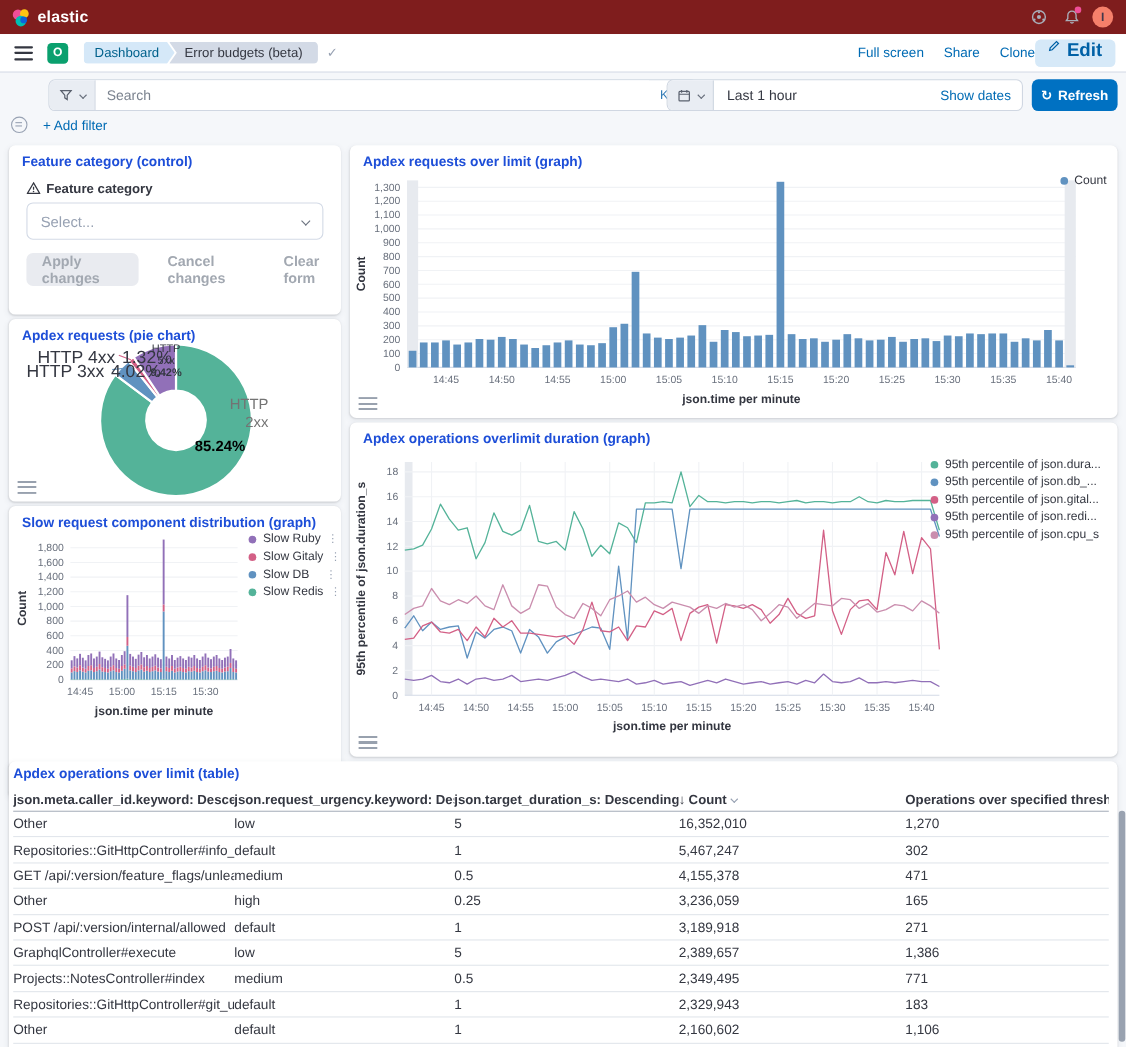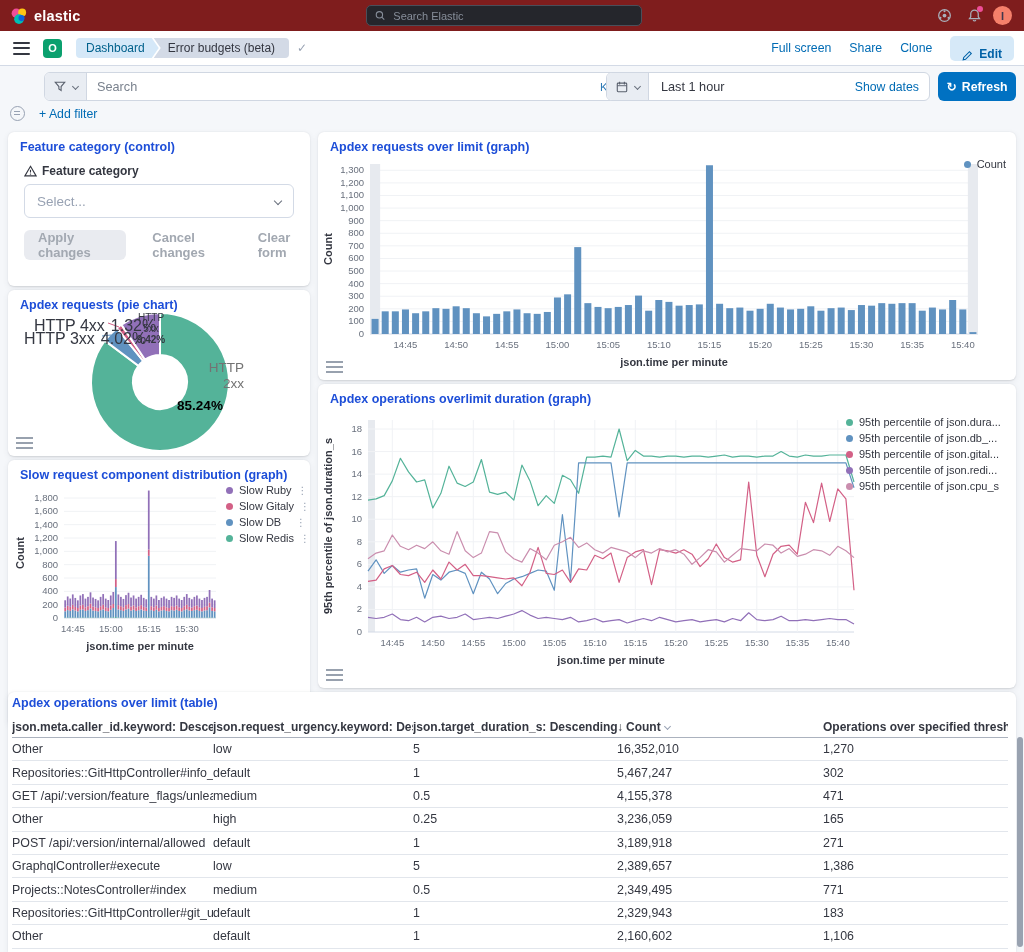--- a/index.html
+++ b/index.html
@@ -26,24 +26,24 @@
   #burger div{height:2px;background:#343741;border-radius:1px;}
   #space-badge{width:19px;height:19px;border-radius:4px;background:#0AA06E;color:#fff;font-size:11px;font-weight:700;
     display:flex;align-items:center;justify-content:center;margin-left:13px;cursor:pointer;}
   #breadcrumbs{display:flex;align-items:center;margin-left:14px;}
   .crumb{height:20px;display:flex;align-items:center;font-size:12px;padding:0 14px 0 10px;cursor:pointer;}
   .crumb.first{background:#D5E8F8;color:#00618C;border-radius:4px 0 0 4px;
     clip-path:polygon(0 0,calc(100% - 7px) 0,100% 50%,calc(100% - 7px) 100%,0 100%);}
   .crumb.last{background:#D3DAE6;color:#343741;border-radius:0 4px 4px 0;margin-left:-5px;
     clip-path:polygon(0 0,100% 0,100% 100%,0 100%,7px 50%);padding-left:14px;}
   #crumb-check{color:#98A2B3;font-size:12px;margin-left:8px;}
-  #nav-right{margin-left:auto;display:flex;align-items:center;gap:18px;margin-right:10px;}
+  #nav-right{margin-left:auto;display:flex;align-items:center;margin-right:10px;}
   .nav-link{color:#006BB4;font-size:12.3px;cursor:pointer;white-space:nowrap;}
-  #edit-btn{height:25px;background:#D6E9F8;border-radius:5px;color:#0061A6;font-size:12px;font-weight:600;
-    display:flex;align-items:flex-end;gap:6px;padding:0 12px;cursor:pointer;}
+  #edit-btn{height:25px;background:#D6E9F8;border-radius:5px;color:#0061A6;font-size:17px;font-weight:600;
+    display:flex;align-items:flex-start;gap:6px;padding:0 12px;cursor:pointer;}
 
   
   #query-group{position:absolute;left:8px;top:72px;width:590px;height:29px;background:#fff;border:1px solid #D0D7E2;
     border-radius:6px;display:flex;align-items:stretch;overflow:hidden;margin-left:36px;}
   #saved-query-btn{width:42px;background:#E9EDF3;border-right:1px solid #D0D7E2;display:flex;align-items:center;
     justify-content:center;gap:3px;cursor:pointer;color:#5A616E;}
   #query-input{flex:1;border:none;outline:none;font-size:12.7px;padding:0 10px;color:#343741;font-family:inherit;}
   #query-input::placeholder{color:#7A828E;}
   #kql-btn{display:flex;align-items:center;padding:0 10px;font-size:11.5px;color:#2E79B5;cursor:pointer;}
   #date-group{position:absolute;left:606px;top:72px;width:324px;height:29px;background:#fff;border:1px solid #D0D7E2;
@@ -112,27 +112,20 @@
 <body>
 
 <div id="header">
   <svg width="18" height="18" viewBox="0 0 20 20" style="margin-left:10px">
     <circle cx="7" cy="7" r="5.2" fill="#F04E98"></circle>
     <circle cx="13.5" cy="6" r="4.4" fill="#FEC514"></circle>
     <circle cx="10" cy="13.5" r="5.4" fill="#00BFB3"></circle>
     <circle cx="12.8" cy="12.3" r="3.4" fill="#0B64DD"></circle>
   </svg>
   <span id="brand">elastic</span>
-  <div id="hdr-search">
-    <svg width="11" height="11" viewBox="0 0 14 14">
-      <circle cx="6" cy="6" r="4.3" fill="none" stroke="#878E9A" stroke-width="1.5"></circle>
-      <line x1="9.2" y1="9.2" x2="12.6" y2="12.6" stroke="#878E9A" stroke-width="1.5"></line>
-    </svg>
-    <input placeholder="Search Elastic" style="">
-  </div>
   <div style="position:absolute;right:12px;display:flex;align-items:center;gap:8px;">
     <div class="hdr-ico">
       <svg width="15" height="15" viewBox="0 0 16 16">
         <circle cx="8" cy="8" r="6.2" fill="none" stroke="#A9AFBA" stroke-width="1.4"></circle>
         <circle cx="8" cy="8" r="2" fill="#A9AFBA"></circle>
         <circle cx="8" cy="3.4" r="1.1" fill="#A9AFBA"></circle>
           <circle cx="12.3" cy="10.5" r="1.1" fill="#A9AFBA"></circle>
         <circle cx="3.7" cy="10.5" r="1.1" fill="#A9AFBA"></circle>
       </svg>
     </div>

